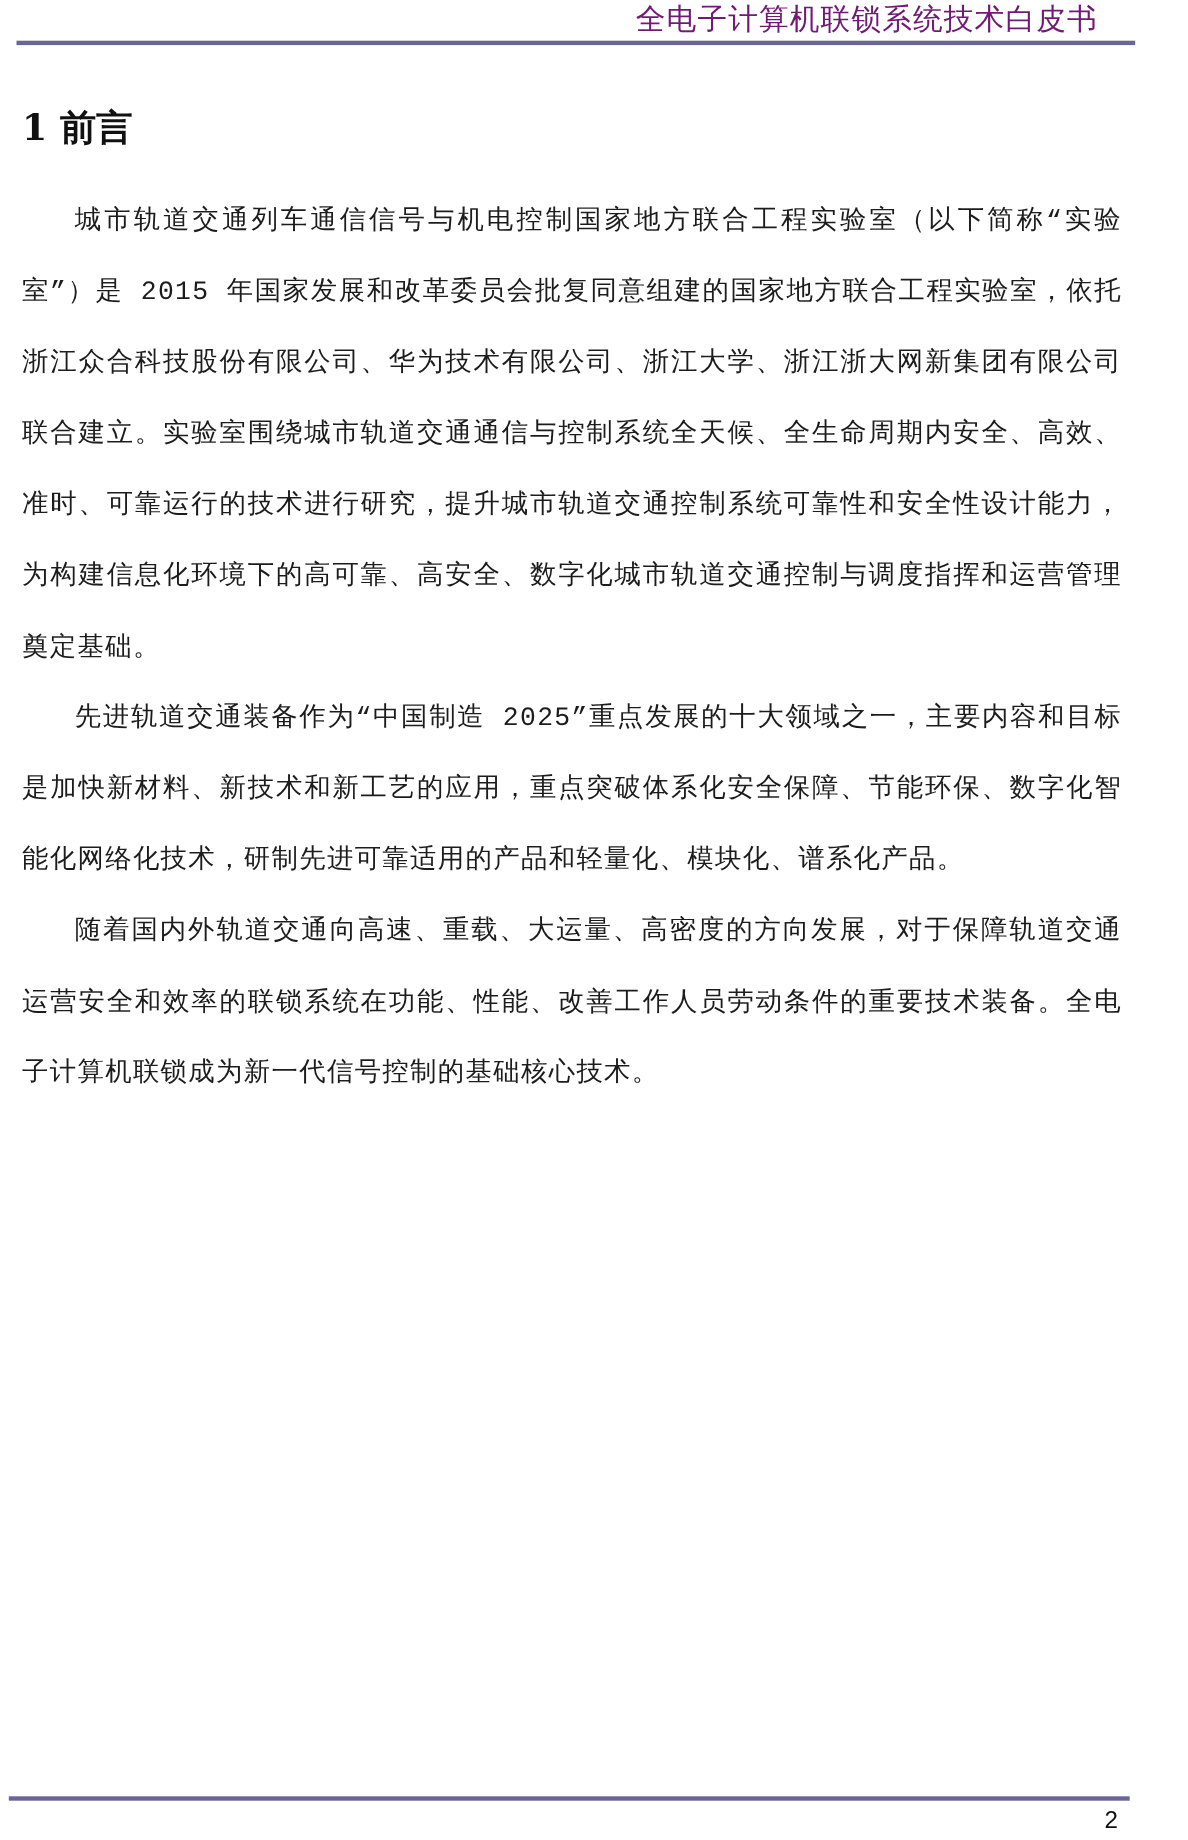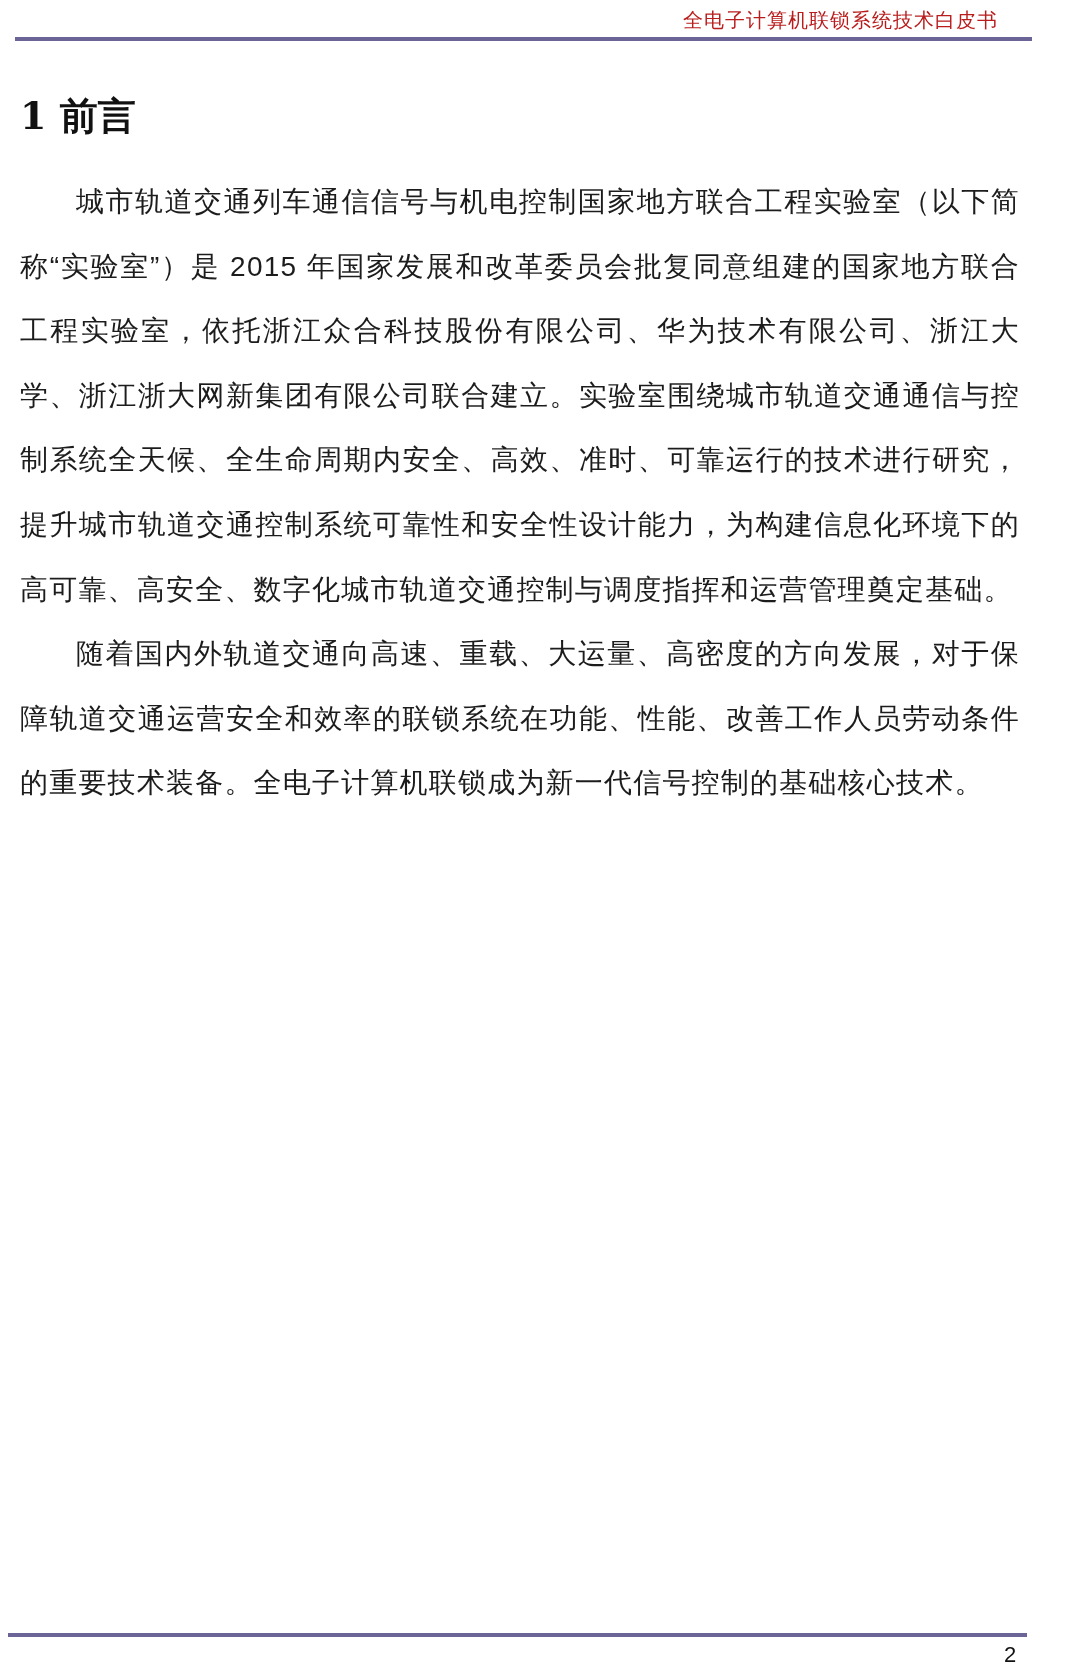--- a/index.html
+++ b/index.html
@@ -12,62 +12,62 @@
     height: 1673px;
     position: relative;
     overflow: hidden;
     font-family: "DejaVu Serif", "Liberation Serif", serif;
     color: #1a1a1a;
   }
   .running-header {
     position: absolute;
     top: 6px;
     right: 82px;
-    font-size: 20px;
+    font-size: 27px;
     letter-spacing: 1px;
-    color: #b91c1c;
-    font-family: Liberation Serif, serif;
+    color: #701a75;
+    font-family: Liberation Mono, monospace;
     font-weight: normal;
     line-height: 28px;
   }
   .header-rule {
     position: absolute;
     left: 15px;
     top: 37px;
     width: 1017px;
     height: 4px;
     background: #6b6597;
   }
   .section-heading {
     position: absolute;
     left: 20px;
     top: 96px;
-    font-size: 38px;
+    font-size: 33px;
     font-weight: bold;
     line-height: 40px;
     margin: 0;
     font-family: "DejaVu Serif", "Liberation Serif", serif;
     color: #111111;
   }
   .body {
     position: absolute;
     left: 20px;
     top: 170px;
     width: 1000px;
   }
   .para {
     margin: 0;
-    font-size: 28px;
+    font-size: 24px;
     line-height: 64.6px;
     text-align: justify;
     text-align-last: left;
     text-indent: 2em;
     letter-spacing: 1.2px;
     color: #1c1c1c;
-    font-family: Liberation Sans, sans-serif;
+    font-family: Liberation Mono, monospace;
   }
   .footer-rule {
     position: absolute;
     left: 8px;
     top: 1633px;
     width: 1019px;
     height: 4px;
     background: #6b6597;
   }
   .page-number {
@@ -83,17 +83,18 @@
 </head>
 <body>
 
 <div class="running-header">全电子计算机联锁系统技术白皮书</div>
 <div class="header-rule"></div>
 
 <h1 class="section-heading">1 前言</h1>
 
 <div class="body">
   <p class="para">城市轨道交通列车通信信号与机电控制国家地方联合工程实验室（以下简称“实验室”）是 2015 年国家发展和改革委员会批复同意组建的国家地方联合工程实验室，依托浙江众合科技股份有限公司、华为技术有限公司、浙江大学、浙江浙大网新集团有限公司联合建立。实验室围绕城市轨道交通通信与控制系统全天候、全生命周期内安全、高效、准时、可靠运行的技术进行研究，提升城市轨道交通控制系统可靠性和安全性设计能力，为构建信息化环境下的高可靠、高安全、数字化城市轨道交通控制与调度指挥和运营管理奠定基础。</p>
+  <p class="para">先进轨道交通装备作为“中国制造 2025”重点发展的十大领域之一，主要内容和目标是加快新材料、新技术和新工艺的应用，重点突破体系化安全保障、节能环保、数字化智能化网络化技术，研制先进可靠适用的产品和轻量化、模块化、谱系化产品。</p>
   <p class="para">随着国内外轨道交通向高速、重载、大运量、高密度的方向发展，对于保障轨道交通运营安全和效率的联锁系统在功能、性能、改善工作人员劳动条件的重要技术装备。全电子计算机联锁成为新一代信号控制的基础核心技术。</p>
 </div>
 
 <div class="footer-rule"></div>
 <div class="page-number">2</div>
 
 </body></html>

